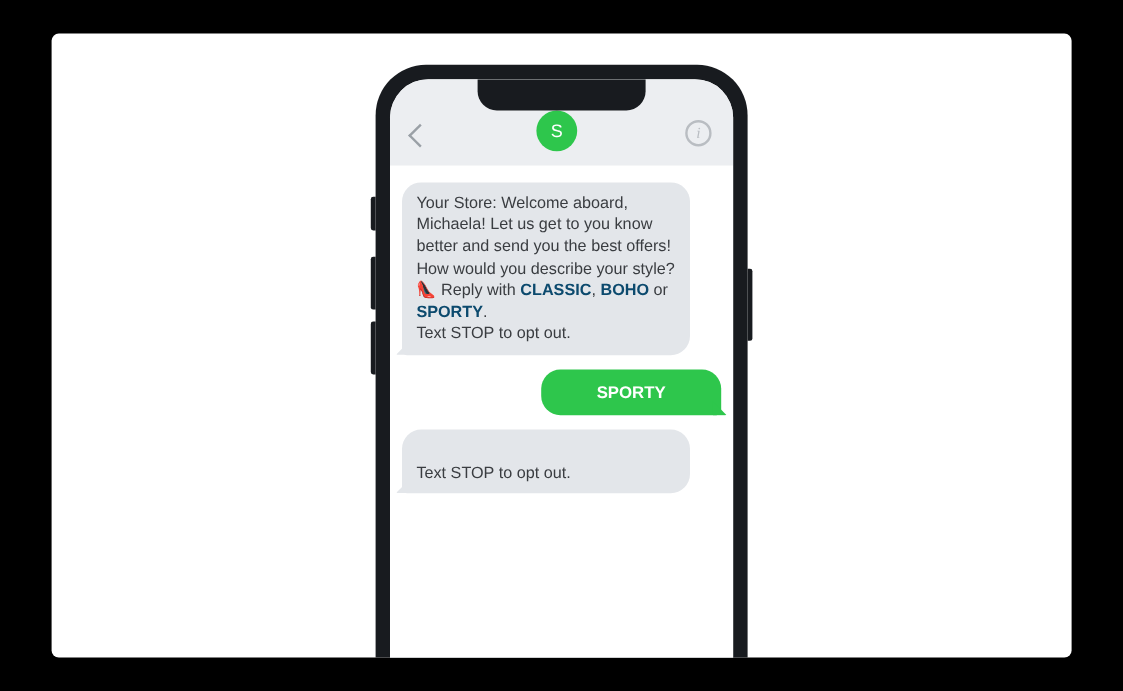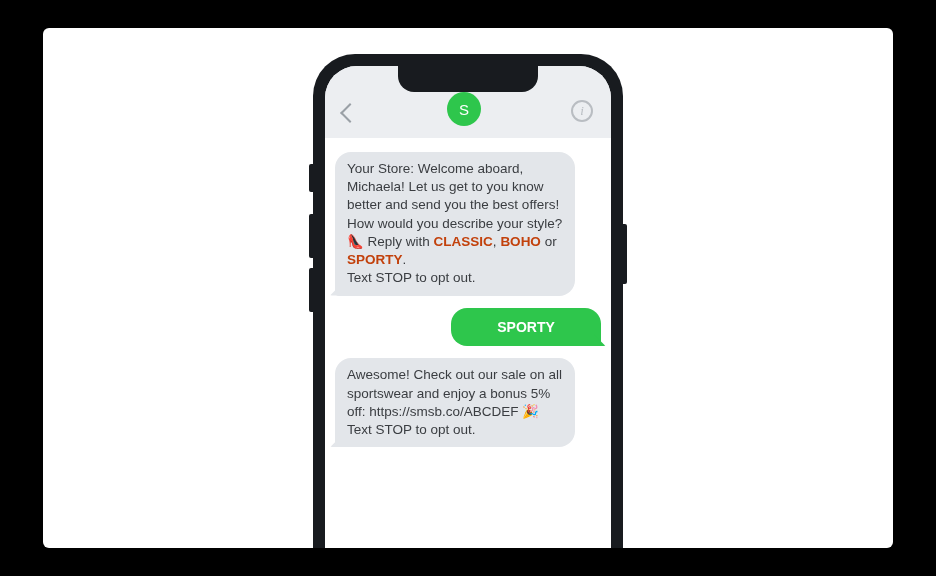--- a/index.html
+++ b/index.html
@@ -128,21 +128,21 @@
     background: #2ec64c;
     color: #fff;
     font-weight: 700;
     max-width: 150px;
     margin-left: auto;
     text-align: center;
     border-bottom-right-radius: 4px;
     padding: 10px 20px;
     font-size: 14px;
   }
-  .bold { font-weight: 700; color: #c2410c; }
+  .bold { font-weight: 700; color: #0c4a6e; }
   .tail-in::after {
     content: "";
     position: absolute;
     left: -5px;
     bottom: 0;
     width: 12px;
     height: 12px;
     background: #e3e6ea;
     clip-path: polygon(100% 0, 100% 100%, 0 100%);
     border-bottom-left-radius: 2px;
@@ -183,21 +183,20 @@
           <span>Your Store: Welcome aboard, Michaela! Let us get to you know better and send you the best offers! How would you describe your style? 👠 Reply with </span><span class="bold">CLASSIC</span><span>, </span><span class="bold">BOHO</span><span> or </span><span class="bold">SPORTY</span><span>.</span>
           <br>
           <span>Text STOP to opt out.</span>
         </div>
 
         <div class="bubble outgoing tail-out">
           <span>SPORTY</span>
         </div>
 
         <div class="bubble incoming tail-in">
-          <span>Awesome! Check out our sale on all sportswear and enjoy a bonus 5% off: https://smsb.co/ABCDEF 🎉</span>
           <br>
           <span>Text STOP to opt out.</span>
         </div>
 
       </div>
     </div>
   </div>
 </div>
 
 </body></html>

